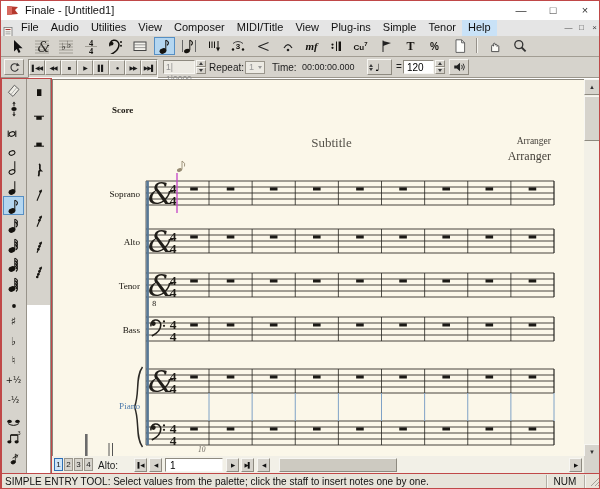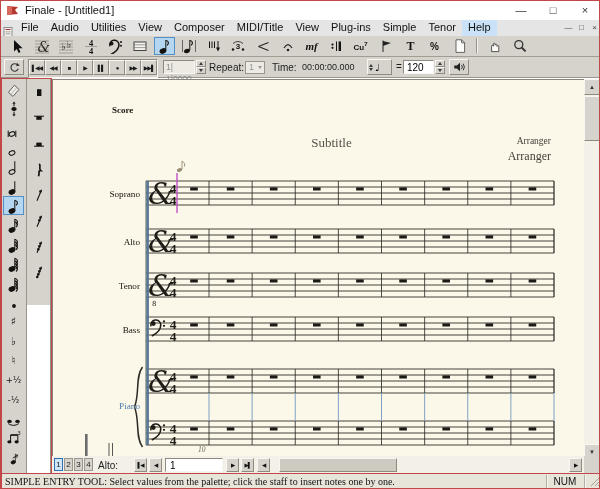--- a/index.html
+++ b/index.html
@@ -84,21 +84,21 @@
   .pgbox.active{background:#cfe5f8;border-color:#2f6fb4;}
   .pg-label{position:absolute;left:46px;top:4px;font-size:10px;color:#1c1c1c;}
   .navbtn{position:absolute;top:2px;width:13px;height:14px;font-size:5.5px;letter-spacing:-1px;display:flex;align-items:center;justify-content:center;color:#111;}
   .pg-input{position:absolute;left:113px;top:2px;width:58px;height:14px;border:1px solid;border-color:#8e8a80 #f7f6f2 #f7f6f2 #8e8a80;
     background:#fff;font-size:10px;padding:0 0 0 4px;box-sizing:border-box;font-family:"Liberation Sans",sans-serif;}
   .hl-left{left:205px;}.hl-right{position:absolute;left:517px;top:2px;}
   .hthumb{position:absolute;left:227px;top:2px;width:118px;height:14px;background:#cdcac1;border:1px solid;border-color:#f7f6f2 #8e8a80 #8e8a80 #f7f6f2;box-sizing:border-box;}
   .corner{position:absolute;left:583px;top:455px;width:16px;height:18px;background:#d6d3cc;}
   
   .statusbar{position:absolute;left:0;top:473px;width:600px;height:16px;background:#e7e4da;font-size:10px;color:#111;}
-  .sb-msg{position:absolute;left:4px;top:2px;font-family:Liberation Serif, serif;}
+  .sb-msg{position:absolute;left:4px;top:2px;}
   .sb-div{position:absolute;top:1px;width:1px;height:13px;background:#b2aea4;border-right:1px solid #f6f5f1;}
   .sb-num{position:absolute;left:549px;top:2px;width:30px;text-align:center;}
   .sb-grip{position:absolute;right:1px;bottom:1px;}
   
   .redbox{position:absolute;border:1px solid #c04848;pointer-events:none;z-index:60;box-sizing:border-box;}
 </style>
 </head>
 <body>
 
 <div class="screen">

